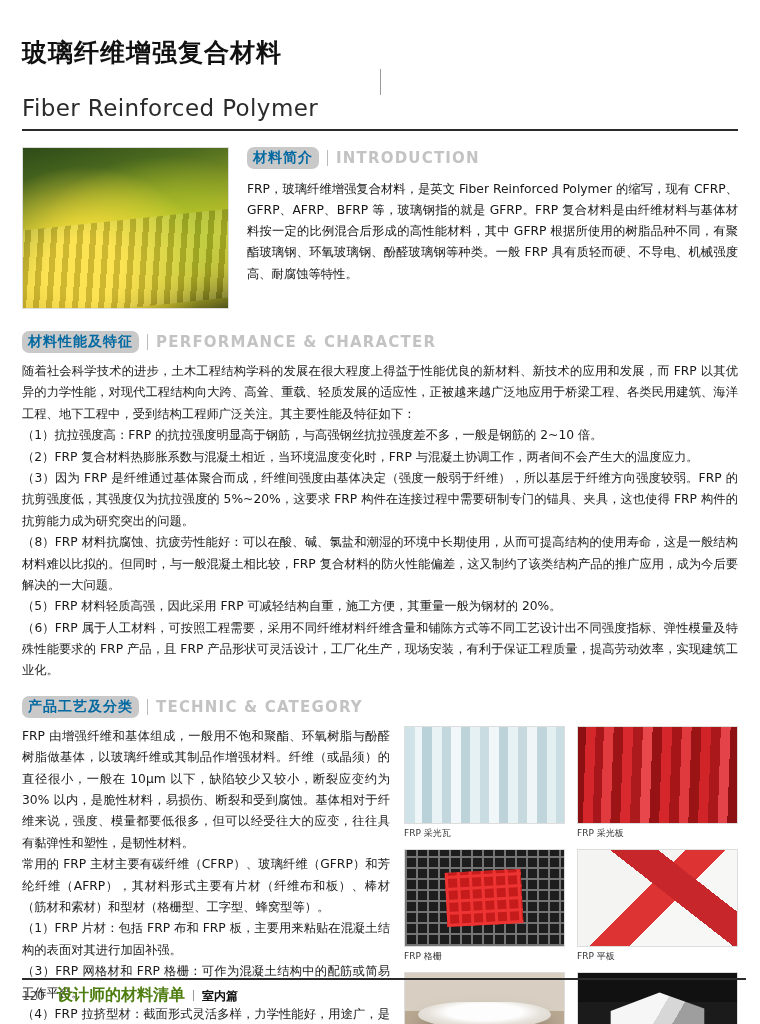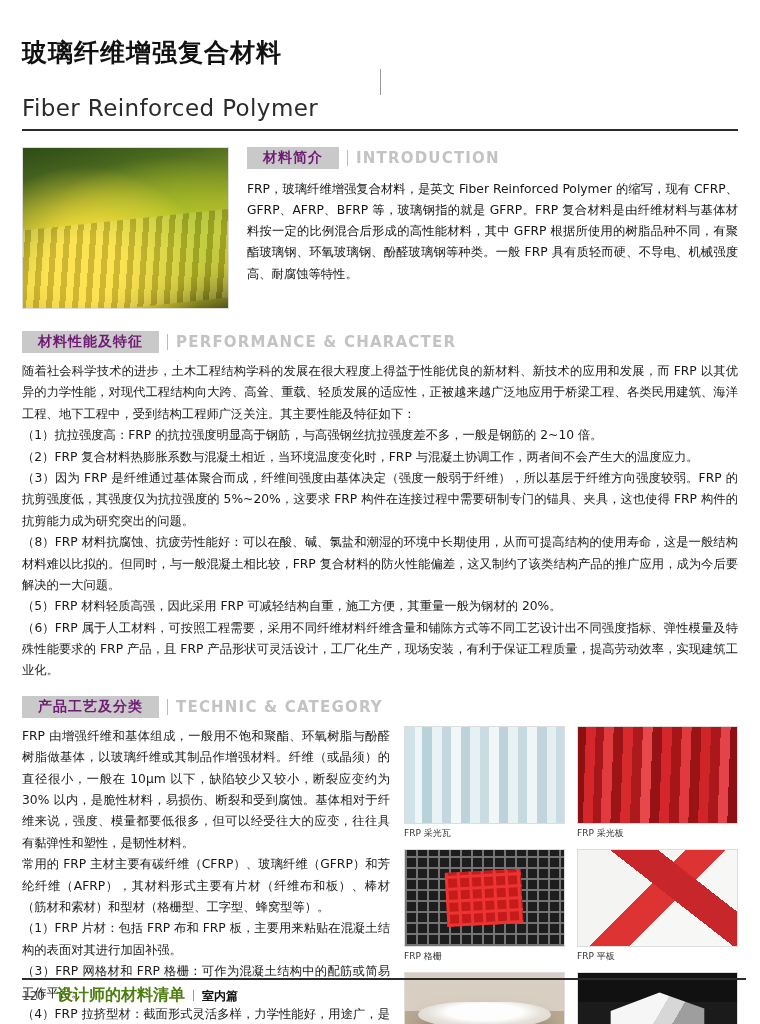--- a/index.html
+++ b/index.html
@@ -28,22 +28,22 @@
       position:relative;overflow:hidden;
   }
   .intro-img:after{
     content:"";position:absolute;left:-10%;top:45%;width:120%;height:55%;
     background:repeating-linear-gradient(100deg, rgba(0,0,0,.18) 0 6px, rgba(255,255,255,.12) 6px 13px);
     transform:rotate(-6deg);
   }
   .intro-text{flex:1;margin-left:18px;}
   .sect-head{display:flex;align-items:center;}
   .sect-cn{
-    font-size:14px;font-weight:700;color:#701a75;background:#c9c9c9;
-    padding:2px 16px;letter-spacing:1px;
+    font-size:14px;font-weight:700;color:#0369a1;background:#c9c9c9;
+    padding:2px 6px;letter-spacing:1px;border-radius:7px;
   }
   .sect-bar{width:1px;height:16px;background:#bbb;margin:0 8px;}
   .sect-en{font-size:15px;color:#c3c3c3;letter-spacing:1.2px;font-weight:700;}
   .intro-body{
     font-size:12.3px;line-height:1.72;margin-top:10px;text-align:justify;color:#161616;
   }
 
   
   .perf-head{margin-top:22px;}
   .perf-body{font-size:12.3px;line-height:1.74;margin-top:8px;text-align:justify;}

